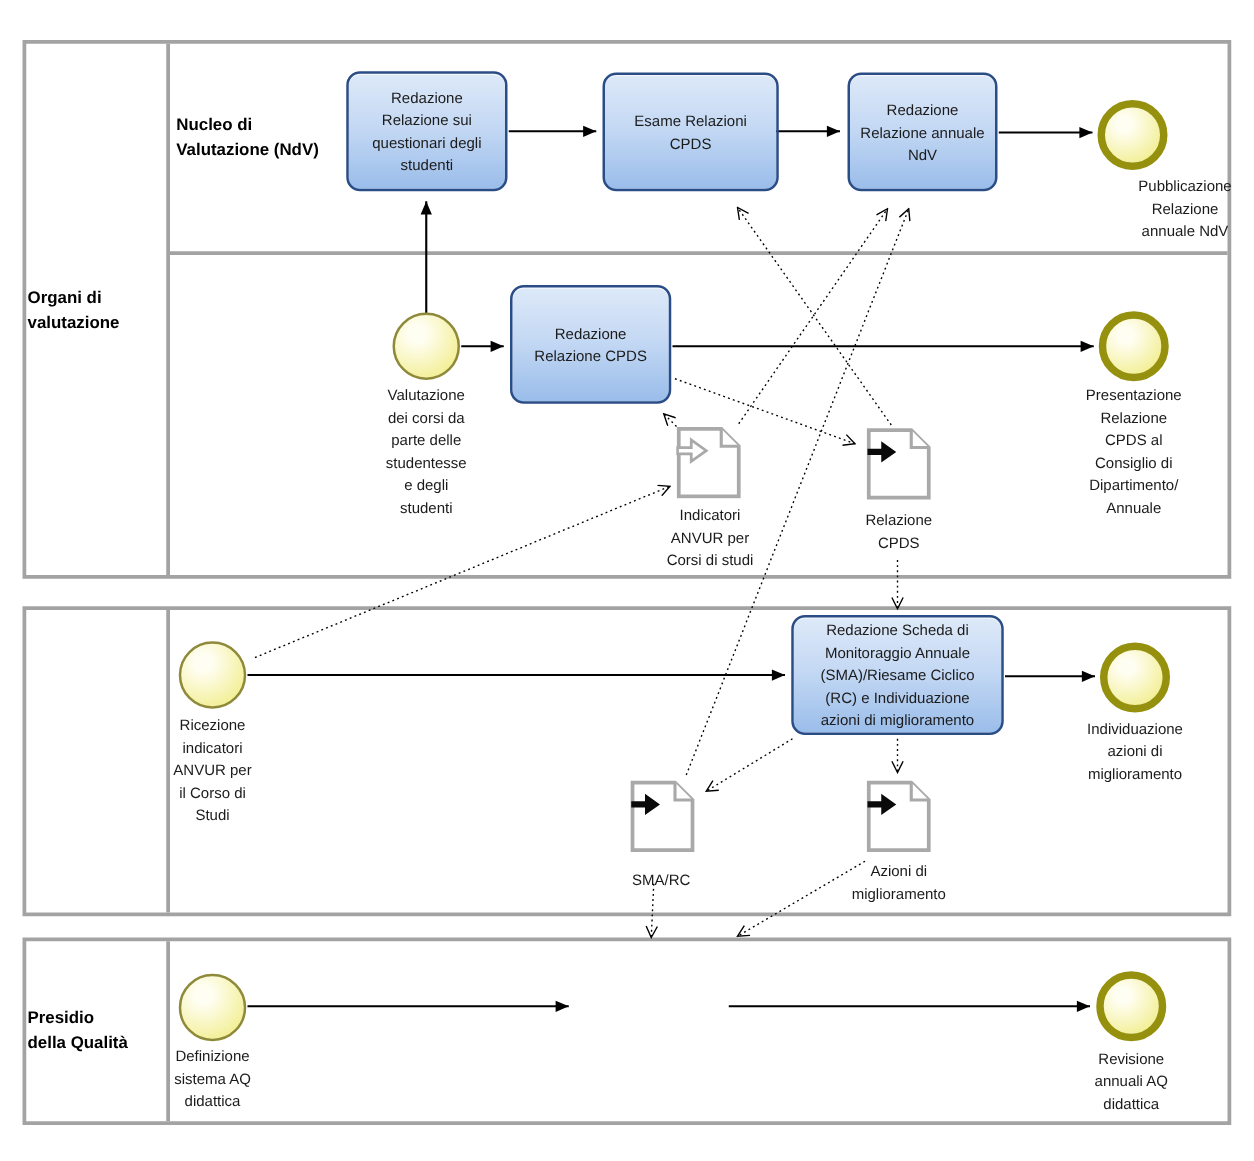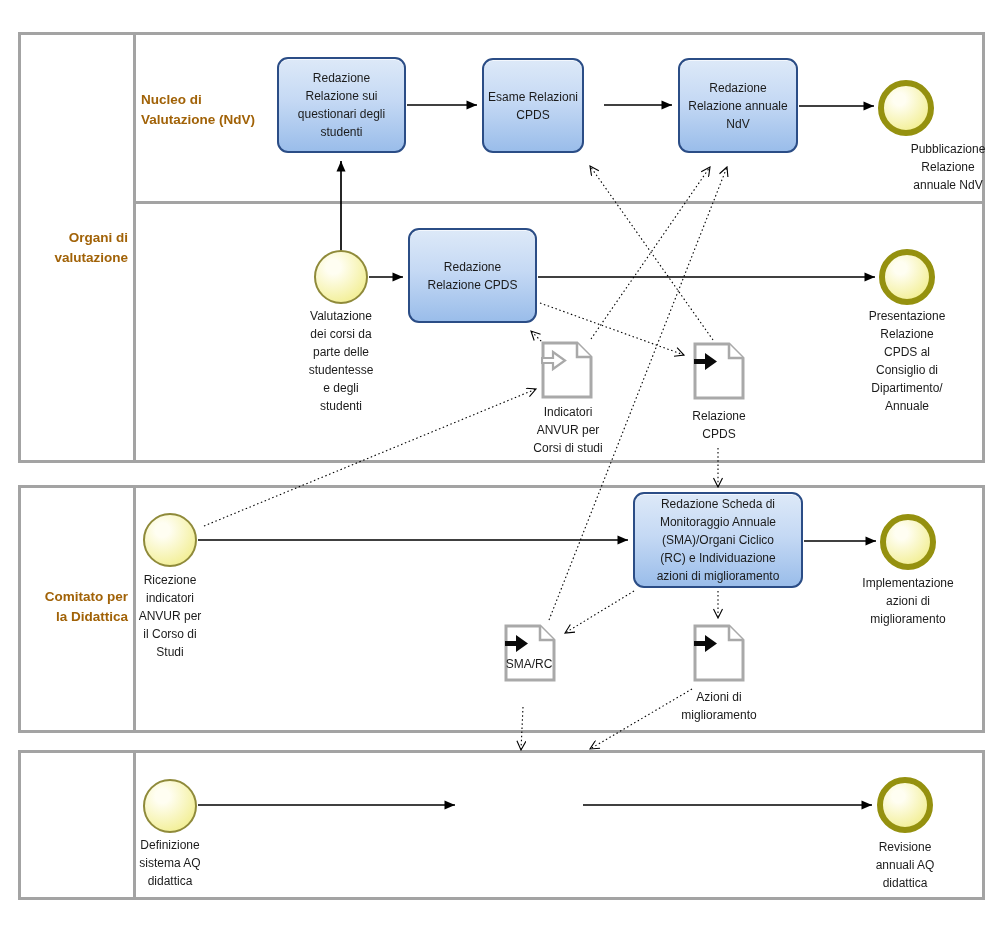--- a/index.html
+++ b/index.html
@@ -2,22 +2,22 @@
 <html style="--pool-border: #a3a3a3; --task-border: #2b4d86; --task-fill-top: #dde9f8; --task-fill-bottom: #9abdea; --event-fill-light: #fffef2; --event-fill-dark: #f0ec84; --start-event-border: #8f8a3a; --end-event-border: #95910f; --document-border: #a9a9a9; --connector: #000000;"><head>
 <meta charset="utf-8">
 <style>
   html,body{margin:0;padding:0;background:#fff;}
   #canvas{position:relative;width:1003px;height:929px;background:#fff;overflow:hidden;
           font-family:"Liberation Sans",sans-serif;color:#1b1b1b;}
   .pool{position:absolute;box-sizing:border-box;border:3px solid var(--pool-border);background:transparent;z-index:1;}
   .pool-head-divider{position:absolute;top:0;bottom:0;left:112px;width:3px;background:var(--pool-border);}
   .lane-divider{position:absolute;left:114px;right:0;height:3px;background:var(--pool-border);}
   .label{position:absolute;font-size:12px;line-height:1.5;text-align:center;white-space:pre-line;z-index:11;}
-  .hdr{position:absolute;font-size:13.5px;font-weight:bold;line-height:1.45;white-space:pre-line;z-index:11;color:#a16207;}
-  .hdr.center{text-align:right;}
+  .hdr{position:absolute;font-size:13.5px;font-weight:bold;line-height:1.45;white-space:pre-line;z-index:11;color:#000000;}
+  .hdr.center{text-align:left;}
   .task{position:absolute;box-sizing:border-box;display:flex;align-items:center;justify-content:center;
         border:2px solid var(--task-border);border-radius:11px;
         background:linear-gradient(180deg,var(--task-fill-top) 0%,#c5d9f4 45%,var(--task-fill-bottom) 100%);
         font-size:12px;line-height:1.5;text-align:center;white-space:pre-line;z-index:10;
         box-shadow:inset 0 1px 0 rgba(255,255,255,.65);}
   .event{position:absolute;box-sizing:border-box;border-radius:50%;
          background:radial-gradient(circle at 35% 30%,var(--event-fill-light) 15%,var(--event-fill-dark) 92%);z-index:10;}
   .event.start{width:54px;height:54px;border:2px solid var(--start-event-border);}
   .event.end{width:56px;height:56px;border:6px solid var(--end-event-border);}
   .doc{position:absolute;z-index:10;}
@@ -40,22 +40,22 @@
   </div>
   <div class="pool" style="left:18px;top:485px;width:967px;height:248px">
     <div class="pool-head-divider"></div>
   </div>
   <div class="pool" style="left:18px;top:750px;width:967px;height:150px">
     <div class="pool-head-divider"></div>
   </div>
 
   <div class="hdr center" style="left:22px;top:228px;width:106px">Organi di
 valutazione</div>
-  <div class="hdr center" style="left:22px;top:587px;width:106px">Comitato per
-la Didattica</div>
+  <div class="hdr center" style="left:22px;top:804px;width:106px">Presidio
+della Qualità</div>
   <div class="hdr" style="left:141px;top:90px;width:160px">Nucleo di
 Valutazione (NdV)</div>
 
   <svg id="wires" width="1003" height="929">
     <defs>
       <marker id="tri" markerUnits="userSpaceOnUse" markerWidth="12" markerHeight="10" refX="11" refY="5" orient="auto">
         <path d="M0.5,0.5 L11,5 L0.5,9.5 Z" fill="#000"></path>
       </marker>
       <marker id="vee" markerUnits="userSpaceOnUse" markerWidth="11" markerHeight="10" refX="10" refY="5" orient="auto">
         <path d="M1,0.5 L10,5 L1,9.5" fill="none" stroke="#000" stroke-width="1.1"></path>
@@ -83,30 +83,30 @@
     <line class="dflow" x1="634" y1="591" x2="565" y2="633" marker-end="url(#vee)"></line>
     <line class="dflow" x1="718" y1="591" x2="718" y2="618" marker-end="url(#vee)"></line>
     <line class="dflow" x1="523" y1="707" x2="521" y2="750" marker-end="url(#vee)"></line>
     <line class="dflow" x1="692" y1="689" x2="590" y2="749" marker-end="url(#vee)"></line>
   </svg>
 
   <div class="task" style="left:277px;top:57px;width:129px;height:96px">Redazione
 Relazione sui
 questionari degli
 studenti</div>
-  <div class="task" style="left:482px;top:58px;width:102px;height:95px">Esame Relazioni
+  <div class="task" style="left:482px;top:58px;width:141px;height:95px">Esame Relazioni
 CPDS</div>
   <div class="task" style="left:678px;top:58px;width:120px;height:95px">Redazione
 Relazione annuale
 NdV</div>
   <div class="task" style="left:408px;top:228px;width:129px;height:95px">Redazione
 Relazione CPDS</div>
   <div class="task" style="left:633px;top:492px;width:170px;height:96px">Redazione Scheda di
 Monitoraggio Annuale
-(SMA)/Organi Ciclico
+(SMA)/Riesame Ciclico
 (RC) e Individuazione
 azioni di miglioramento</div>
 
   <div class="event start" style="left:314px;top:250px"></div>
   <div class="label" style="left:296px;top:307px;width:90px">Valutazione
 dei corsi da
 parte delle
 studentesse
 e degli
 studenti</div>
@@ -125,21 +125,21 @@
 Annuale</div>
 
   <div class="event start" style="left:143px;top:513px"></div>
   <div class="label" style="left:130px;top:571px;width:80px">Ricezione
 indicatori
 ANVUR per
 il Corso di
 Studi</div>
 
   <div class="event end" style="left:880px;top:514px"></div>
-  <div class="label" style="left:848px;top:574px;width:120px">Implementazione
+  <div class="label" style="left:848px;top:574px;width:120px">Individuazione
 azioni di
 miglioramento</div>
 
   <div class="event start" style="left:143px;top:779px"></div>
   <div class="label" style="left:128px;top:836px;width:84px">Definizione
 sistema AQ
 didattica</div>
 
   <div class="event end" style="left:877px;top:777px"></div>
   <div class="label" style="left:860px;top:838px;width:90px">Revisione
@@ -167,21 +167,21 @@
   <div class="label" style="left:674px;top:407px;width:90px">Relazione
 CPDS</div>
 
   <div class="doc" style="left:504px;top:624px">
     <svg width="52" height="58" viewBox="0 0 52 58">
       <path class="doc-page" d="M2,2 L36,2 L50,16 L50,56 L2,56 Z"></path>
       <path class="doc-fold" d="M36,2 L36,16 L50,16"></path>
       <path class="arrow-filled" d="M1,17 L12,17 L12,11 L24,19.5 L12,28 L12,22 L1,22 Z"></path>
     </svg>
   </div>
-  <div class="label" style="left:496px;top:655px;width:66px">SMA/RC</div>
+  <div class="label" style="left:496px;top:695px;width:66px">SMA/RC</div>
 
   <div class="doc" style="left:693px;top:624px">
     <svg width="52" height="58" viewBox="0 0 52 58">
       <path class="doc-page" d="M2,2 L36,2 L50,16 L50,56 L2,56 Z"></path>
       <path class="doc-fold" d="M36,2 L36,16 L50,16"></path>
       <path class="arrow-filled" d="M1,17 L12,17 L12,11 L24,19.5 L12,28 L12,22 L1,22 Z"></path>
     </svg>
   </div>
   <div class="label" style="left:667px;top:688px;width:104px">Azioni di
 miglioramento</div>

